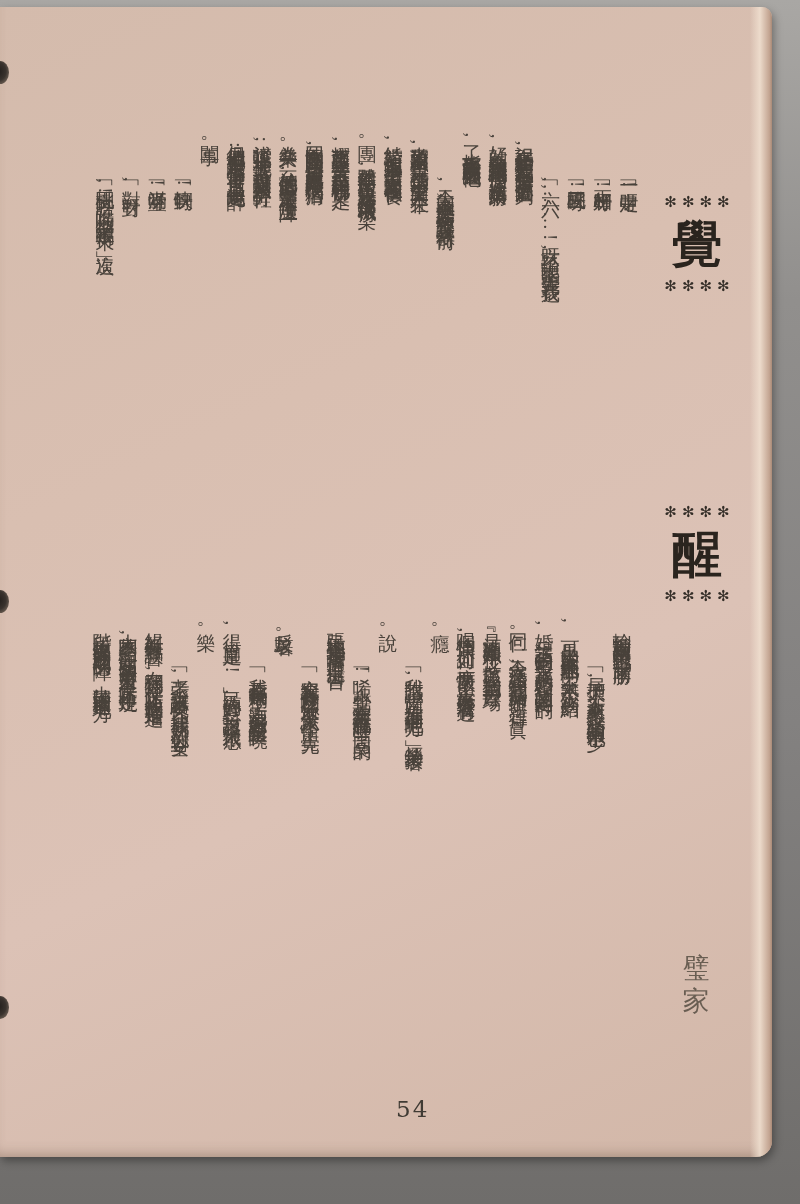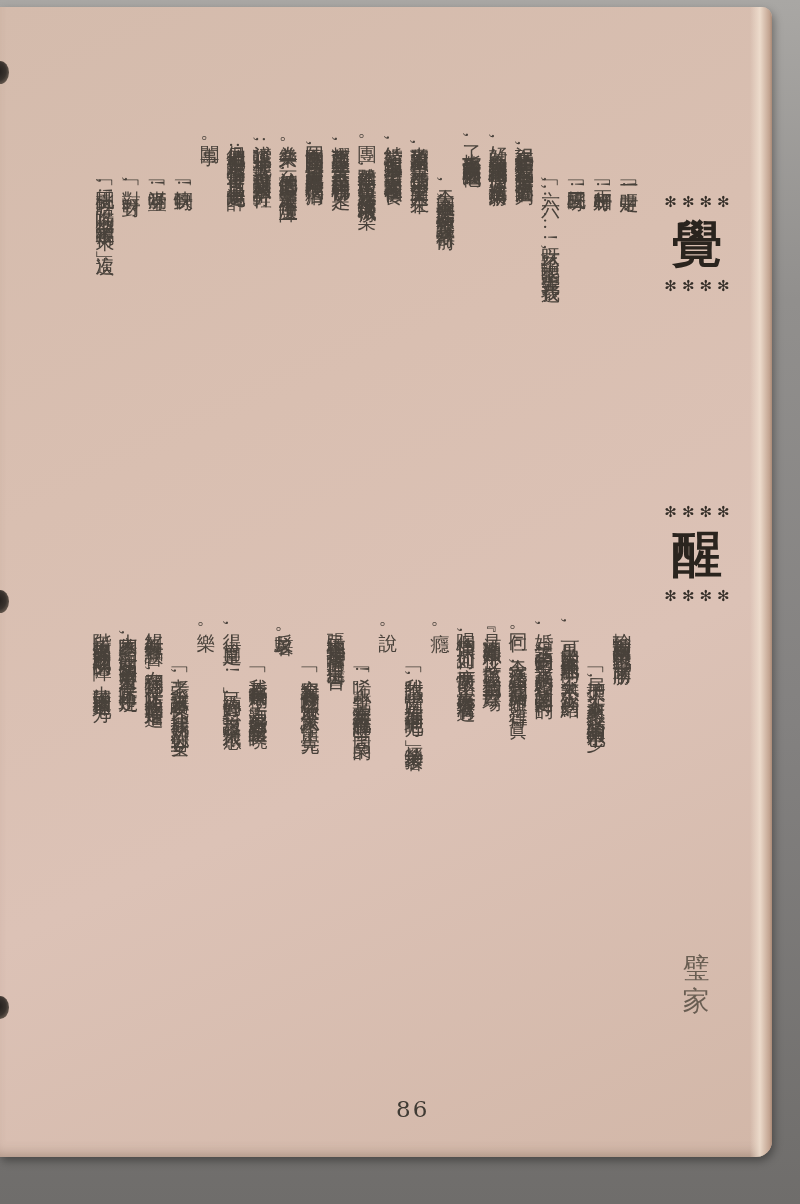--- a/index.html
+++ b/index.html
@@ -108,14 +108,14 @@
       <p>反駁著。</p>
       <p class="indent">「我看你眞喝糊塗了!跑酒家怎好讓安全組長曉</p>
       <p>得,簡直是──!」民德的好意,反討沒趣,很感不</p>
       <p>樂。</p>
       <p class="indent">「老張,說來請不要見怪,據我所知,你對安全</p>
       <p>組好像有點誤會。在機關裡,保防工作的任務是增進</p>
       <p>大家的團結,而站在國家的角度來看,保防工作是現</p>
       <p>階段反攻復國勝利成功的保障。由於酒家這種地方,</p>
     </div>
 
-  <div class="pagenum">86</div>
+  <div class="pagenum">54</div>
 </div>
 
 </body></html>

